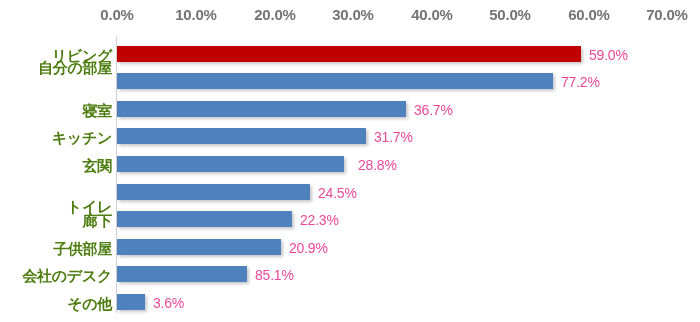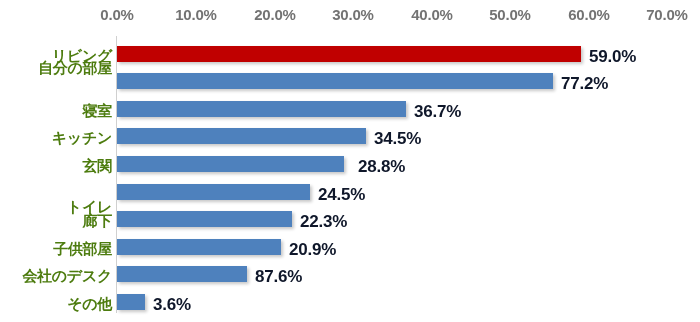--- a/index.html
+++ b/index.html
@@ -62,23 +62,23 @@
     left: 117px;
     height: 16px;
     box-shadow: 2px 2px 3px rgba(0,0,0,0.22);
   }
   .bar.series-default { background: #4e81bd; }
   .bar.series-highlight { background: #c00000; }
 
   
   .val-label {
     position: absolute;
-    font-size: 17px;
-    font-weight: 700;
-    color: #0f172a;
+    font-size: 14px;
+    font-weight: 400;
+    color: #ec4899;
     white-space: nowrap;
     line-height: 1;
     letter-spacing: -0.2px;
   }
 </style>
 </head>
 <body>
 
 <div id="chart">
 
@@ -118,22 +118,22 @@
     <div class="bar series-default" style="top:211px; width:175px;"></div>
     <div class="bar series-default" style="top:239px; width:164px;"></div>
     <div class="bar series-default" style="top:266px; width:130px;"></div>
     <div class="bar series-default" style="top:294px; width:28px;"></div>
   </div>
 
   <div>
     <span class="val-label" style="left:589px; top:48px;">59.0%</span>
     <span class="val-label" style="left:561px; top:75px;">77.2%</span>
     <span class="val-label" style="left:414px; top:103px;">36.7%</span>
-    <span class="val-label" style="left:374px; top:130px;">34.5%</span>
+    <span class="val-label" style="left:374px; top:130px;">31.7%</span>
     <span class="val-label" style="left:358px; top:158px;">28.8%</span>
     <span class="val-label" style="left:318px; top:186px;">24.5%</span>
     <span class="val-label" style="left:300px; top:213px;">22.3%</span>
     <span class="val-label" style="left:289px; top:241px;">20.9%</span>
-    <span class="val-label" style="left:255px; top:268px;">87.6%</span>
+    <span class="val-label" style="left:255px; top:268px;">85.1%</span>
     <span class="val-label" style="left:153px; top:296px;">3.6%</span>
   </div>
 
 </div>
 
 </body></html>

